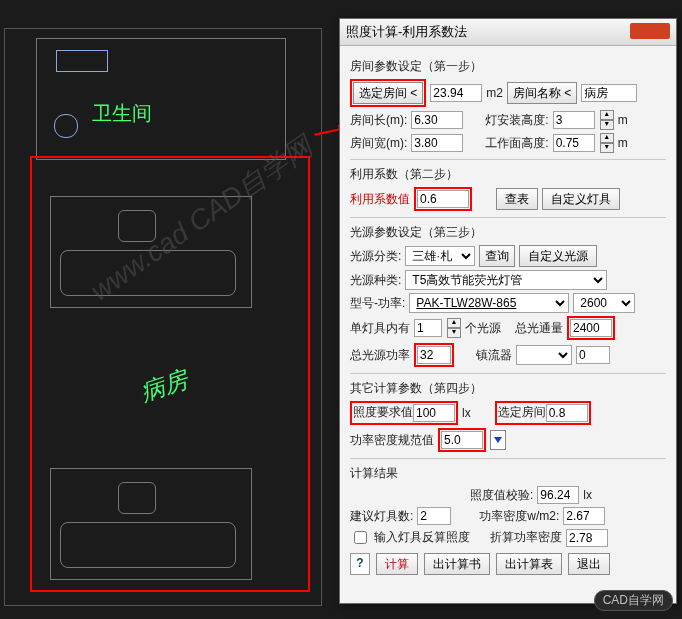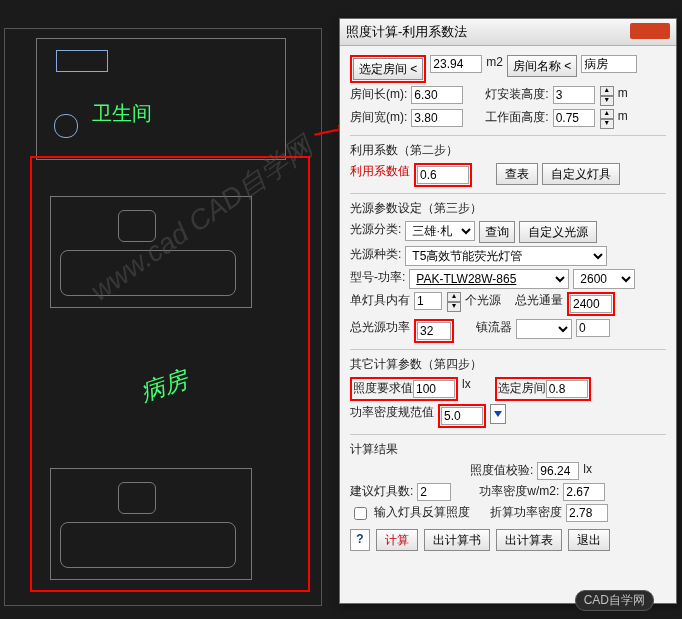--- a/index.html
+++ b/index.html
@@ -14,37 +14,37 @@
 .arrow{position:absolute;left:314px;top:130px;width:36px;height:2px;background:red;transform:rotate(-12deg);}
 .arrow:after{content:"";position:absolute;right:-2px;top:-4px;border:5px solid transparent;border-left:8px solid red;}
 
 .dlg{position:absolute;left:339px;top:18px;width:336px;height:584px;background:#f3f3f3;border:1px solid #6b6b6b;box-shadow:2px 2px 8px rgba(0,0,0,.5);}
 .titlebar{height:26px;background:linear-gradient(#f7f7f7,#dcdcdc);border-bottom:1px solid #b0b0b0;display:flex;align-items:center;padding:0 6px;position:relative;}
 .titlebar span{font-size:13px;}
 .closebox{position:absolute;right:6px;top:4px;width:40px;height:16px;background:#d04020;border-radius:2px;}
 .dlg-body{padding:6px 10px 4px 10px;}
 .sect{margin-bottom:4px;}
 .sect-title{font-size:12px;color:#222;margin:6px 0 4px 0;}
-.row{display:flex;margin:3px 0;gap:4px;}
+.row{display:flex;align-items:center;margin:3px 0;gap:4px;}
 .lbl{font-size:12px;color:#222;white-space:nowrap;}
 .lbl-red{color:#c00;}
 input.txt,select.sel{height:18px;font-size:12px;border:1px solid #a3a3a3;background:#fff;padding:0 2px;box-sizing:border-box;}
 input.txt{width:52px;}
 input.txt.sm{width:42px;}
 select.sel{height:20px;}
 .btn{height:22px;font-size:12px;border:1px solid #8a8a8a;background:linear-gradient(#fdfdfd,#e3e3e3);padding:0 8px;cursor:pointer;}
 .btn.sm{padding:0 5px;}
 .hl{border:2px solid red;padding:1px;display:inline-flex;}
 .spin{display:inline-flex;flex-direction:column;margin-left:1px;}
 .spin div{width:12px;height:8px;border:1px solid #888;background:#eee;font-size:8px;line-height:6px;text-align:center;}
 .hr{height:1px;background:#c9c9c9;margin:6px 0;}
 .unit{font-size:12px;color:#222;}
 .cb{width:13px;height:13px;}
 .help{width:18px;height:20px;border:1px solid #999;background:#fff;color:#146;font-weight:bold;text-align:center;line-height:18px;cursor:pointer;}
-.footer-badge{position:absolute;right:28px;bottom:8px;color:#bfbfbf;font-size:12px;background:#2b2b2b;border:1px solid #555;border-radius:10px;padding:1px 8px;}
+.footer-badge{position:absolute;right:9px;bottom:8px;color:#bfbfbf;font-size:12px;background:#2b2b2b;border:1px solid #555;border-radius:10px;padding:1px 8px;}
 .drop-blue{width:14px;height:18px;border:1px solid #888;background:#fff;display:inline-block;position:relative;}
 .drop-blue:after{content:"";position:absolute;left:3px;top:6px;border:4px solid transparent;border-top:6px solid #1040c0;}
 </style>
 </head>
 <body>
 
 <div class="cad-bg">
   <div class="cad-border cad-outer"></div>
 
   <div class="cad-furn" style="left:36px;top:38px;width:248px;height:120px;"></div>
@@ -65,20 +65,21 @@
 </div>
 
 <div class="dlg">
   <div class="titlebar">
     <span>照度计算-利用系数法</span>
     <div class="closebox"></div>
   </div>
   <div class="dlg-body">
 
     <div class="sect">
+      <div class="sect-title">房间参数设定（第一步）</div>
       <div class="row">
         <span class="hl">
             <button class="btn sm">选定房间 &lt;</button>
           </span>
         <input class="txt" value="23.94" style="">
         <span class="unit">m2</span>
         <button class="btn sm">房间名称 &lt;</button>
         <input class="txt" style="width: 56px;" value="病房">
       </div>
       <div class="row">

